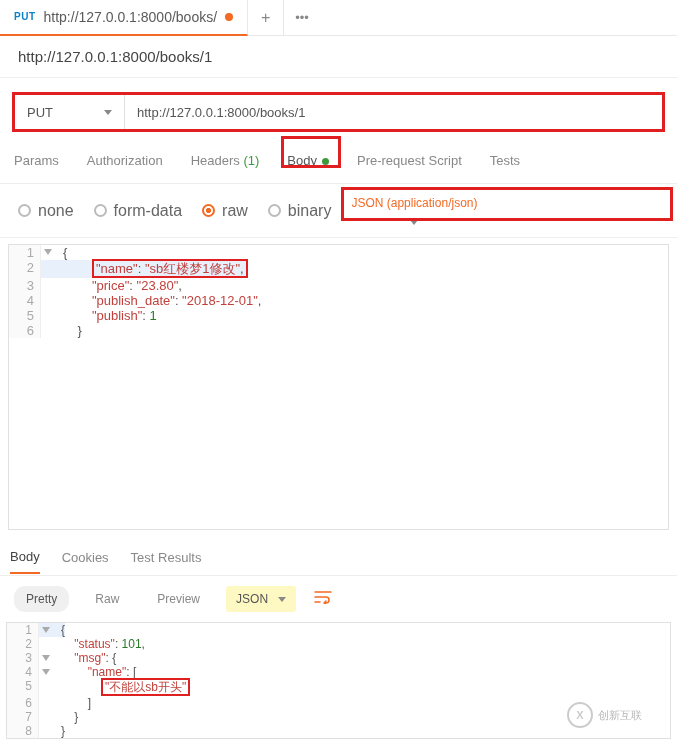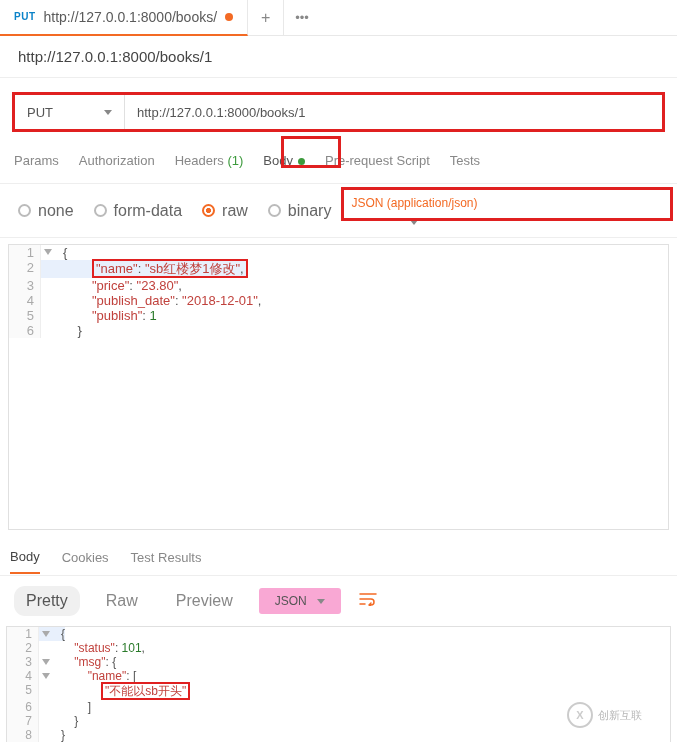--- a/index.html
+++ b/index.html
@@ -10,21 +10,21 @@
 .tab .method{color:#0a82c8;font-size:10px;font-weight:600;letter-spacing:.5px;}
 .tab .title{color:#5a5a5a;font-size:14px;}
 .dot{width:8px;height:8px;border-radius:50%;background:#f36a24;display:inline-block;}
 .tab-plus{width:36px;height:36px;display:flex;align-items:center;justify-content:center;color:#888;cursor:pointer;border-right:1px solid #e8e8e8;font-size:16px;}
 .tab-more{width:36px;height:36px;display:flex;align-items:center;justify-content:center;color:#888;cursor:pointer;}
 .url-label{padding:12px 18px;font-size:15px;color:#444;border-bottom:1px solid #eee;}
 .request-row{display:flex;align-items:center;margin:14px 12px 0;border:3px solid #e02020;}
 .method-select{display:flex;align-items:center;width:110px;height:34px;padding:0 12px;border-right:1px solid #e0e0e0;cursor:pointer;justify-content:space-between;color:#555;}
 .caret{width:0;height:0;border-left:4px solid transparent;border-right:4px solid transparent;border-top:5px solid #888;}
 .url-input{flex:1;height:34px;padding:0 12px;font-size:13px;border:none;outline:none;color:#555;background:#fff;}
-.req-tabs{display:flex;align-items:center;gap:20px;padding:15px 14px 0;border-bottom:1px solid #eee;height:52px;}
+.req-tabs{display:flex;align-items:center;gap:28px;padding:15px 14px 0;border-bottom:1px solid #eee;height:52px;}
 .req-tab{color:#888;cursor:pointer;padding-bottom:9px;position:relative;}
 .req-tab .count{color:#3c9a3c;}
 .req-tab.body{color:#555;}
 .req-tab.body::after{content:"";display:inline-block;width:7px;height:7px;border-radius:50%;background:#3c9a3c;margin-left:5px;vertical-align:middle;}
 .body-border{position:absolute;border:3px solid #e02020;width:60px;height:32px;}
 .body-opts{display:flex;align-items:center;gap:20px;padding:12px 18px;border-bottom:1px solid #eee;position:relative;}
 .radio{display:flex;align-items:center;gap:7px;cursor:pointer;color:#666;font-size:16px;}
 .radio .circ{width:13px;height:13px;border:2px solid #bbb;border-radius:50%;display:inline-block;}
 .radio.checked .circ{border-color:#f36a24;background:radial-gradient(circle,#f36a24 40%,transparent 45%);}
 .ct-select{color:#f36a24;font-size:12px;cursor:pointer;display:flex;align-items:center;gap:10px;flex-direction:column;}
@@ -36,23 +36,23 @@
 .code{padding-left:22px;white-space:pre;}
 .code.hl{background:#e8f0fc;}
 .str{color:#c0413c;}
 .num{color:#2a7a2a;}
 .hl-border{border:2px solid #e02020;padding:0 2px;}
 .resp-tabs{display:flex;align-items:center;gap:22px;padding:0 10px;height:36px;border-bottom:1px solid #eee;margin-top:10px;}
 .resp-tab{color:#888;cursor:pointer;padding:8px 0;}
 .resp-tab.active{color:#444;border-bottom:2px solid #f36a24;}
 .resp-tab .count{color:#3c9a3c;}
 .resp-controls{display:flex;align-items:center;gap:14px;padding:10px 14px;}
-.resp-btn{padding:6px 12px;color:#888;border-radius:11px;cursor:pointer;font-size:16px;}
+.resp-btn{padding:6px 12px;color:#888;border-radius:11px;cursor:pointer;font-size:12px;}
 .resp-btn.active{background:#f0f0f0;color:#555;}
-.resp-select{background:#f9a8d4;padding:6px 16px;border-radius:3px;display:flex;align-items:center;gap:10px;cursor:pointer;font-size:12px;color:#555;}
+.resp-select{background:#fef9c3;padding:6px 10px;border-radius:3px;display:flex;align-items:center;gap:10px;cursor:pointer;font-size:12px;color:#555;}
 .wrap-icon{color:#f36a24;font-size:16px;cursor:pointer;margin-left:4px;}
 .resp-editor{margin:0 6px;border:1px solid #e0e0e0;font-family:"Courier New",monospace;font-size:12px;}
 .logo{position:absolute;right:20px;bottom:14px;width:90px;opacity:0.6;font-size:11px;color:#888;display:flex;align-items:center;gap:5px;}
 .logo .ring{width:26px;height:26px;border:2px solid #aaa;border-radius:50%;display:flex;align-items:center;justify-content:center;font-weight:bold;color:#aaa;}
 </style>
 </head>
 <body>
 
 <div class="tab-bar">
   <div class="tab active">

